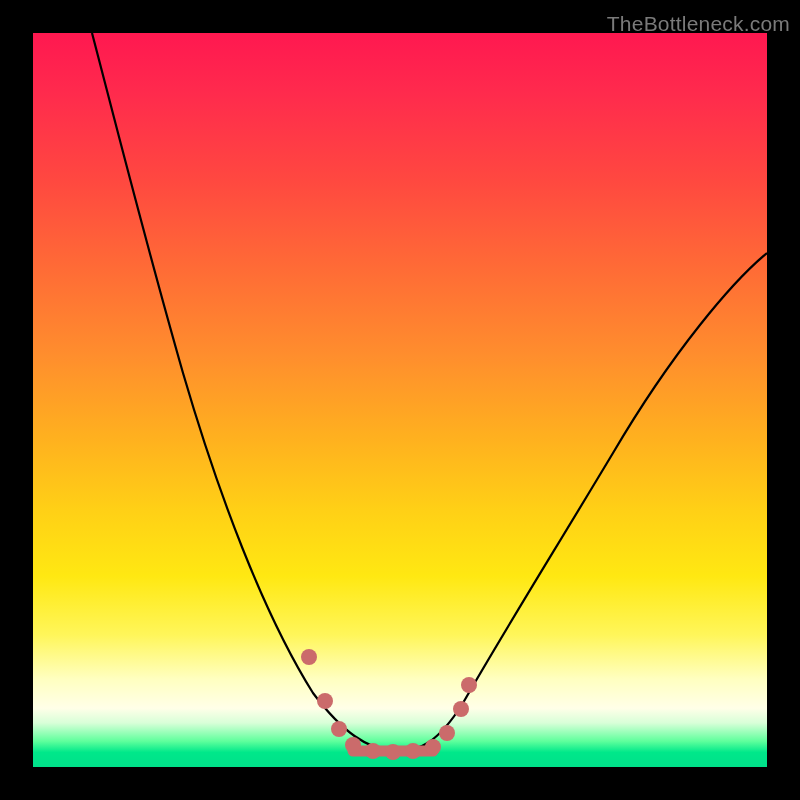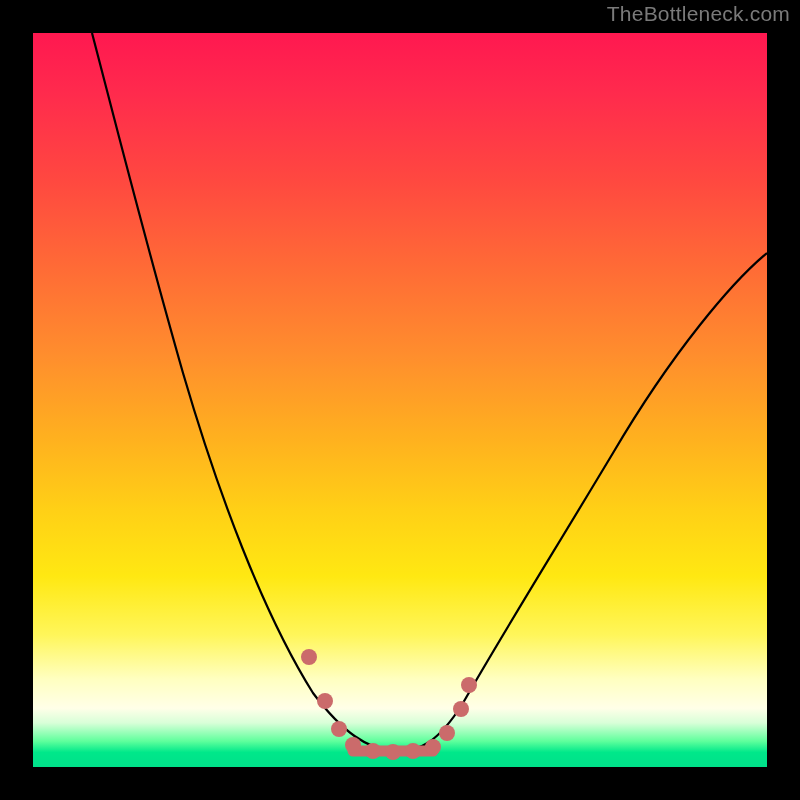--- a/index.html
+++ b/index.html
@@ -38,21 +38,21 @@
       #ffffc0 88%,
       #ffffe8 92%,
       #d8ffd8 94%,
       #5eff9c 96.5%,
       #00e88a 98%,
       #00e08a 100%
     );
   }
   .watermark {
     position: absolute;
-    top: 2px;
+    top: 12px;
     right: 10px;
     color: #7a7a7a;
     font-size: 21px;
     font-weight: 500;
     letter-spacing: 0.2px;
     user-select: none;
   }
   svg.overlay {
     position: absolute;
     left: 0;

